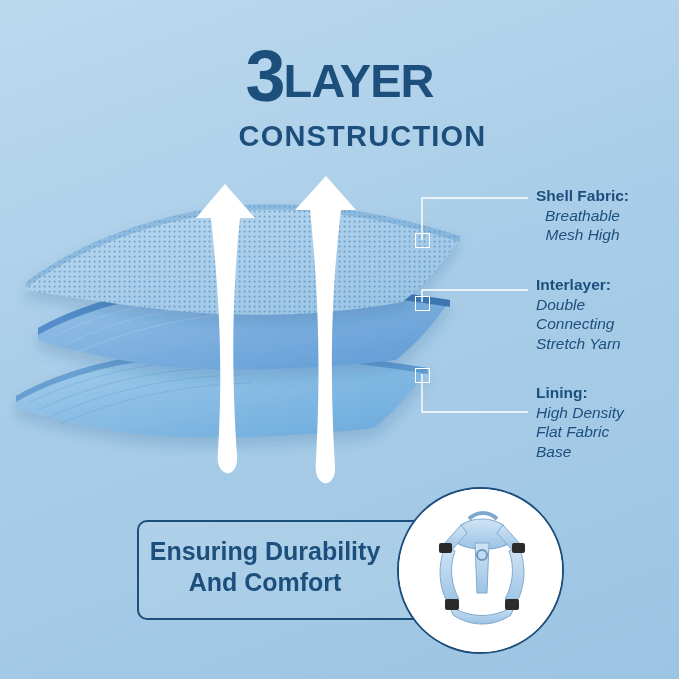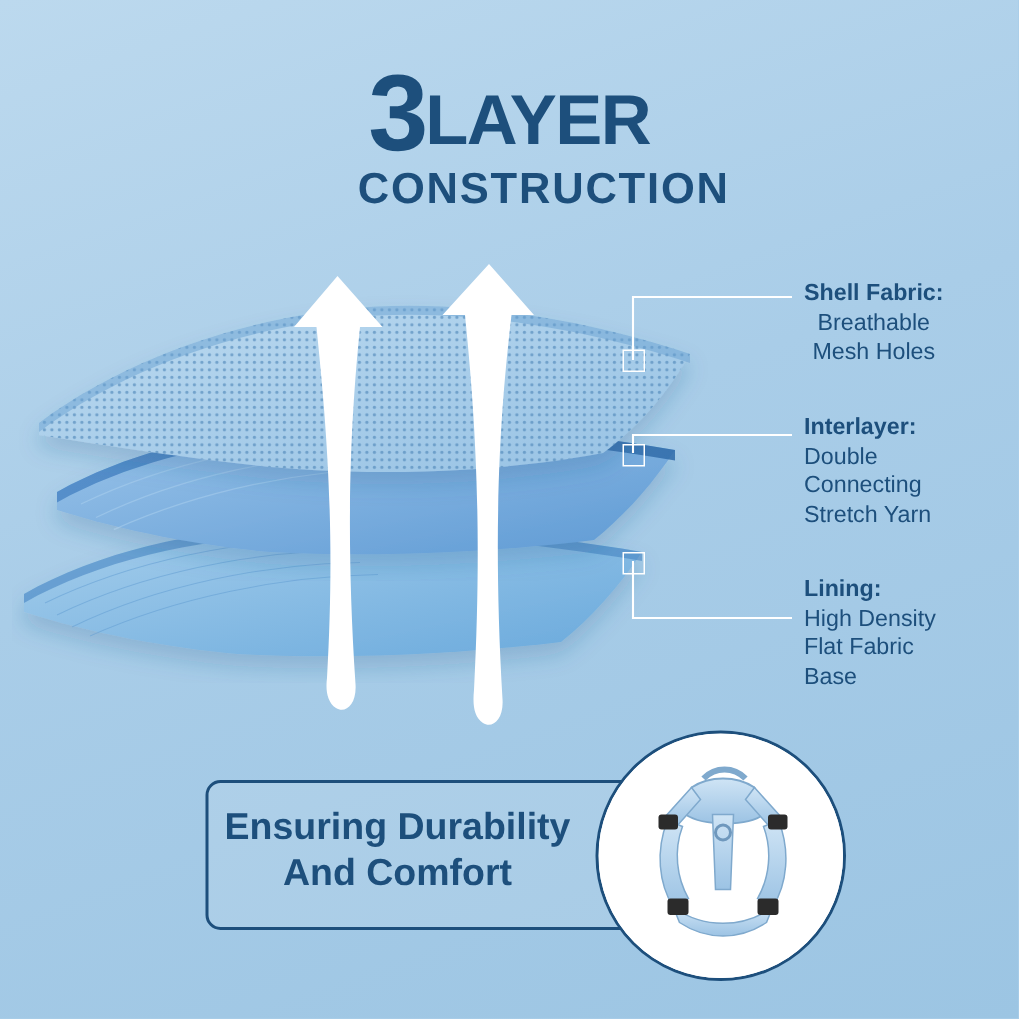--- a/index.html
+++ b/index.html
@@ -48,21 +48,21 @@
     font-size: 47px;
     font-weight: bold;
     letter-spacing: -1px;
     color: #1d4f7c;
   }
   .title-sub {
     font-size: 29px;
     font-weight: bold;
     letter-spacing: 1.2px;
     color: #1d4f7c;
-    margin-top: 2px;
+    margin-top: 12px;
     padding-left: 46px;
   }
 
   
   .layers {
     position: absolute;
     left: 8px;
     top: 160px;
     width: 460px;
     height: 330px;
@@ -77,20 +77,21 @@
     color: #1d4f7c;
     font-size: 15.5px;
     line-height: 1.26;
   }
   .callout .hd {
     font-weight: bold;
     display: block;
   }
   .callout .ln {
     display: block;
+    font-style: italic;
   }
   .callout-1 { left: 536px; top: 186px; text-align: center; }
   .callout-2 { left: 536px; top: 275px; }
   .callout-3 { left: 536px; top: 383px; }
 
   .leader {
     position: absolute;
     pointer-events: none;
   }
   .marker {
@@ -237,21 +238,21 @@
       <path d="M422,374 L422,412 L528,412"></path>
     </g>
   </svg>
   <div class="marker" style="left:415px; top:233px;"></div>
   <div class="marker" style="left:415px; top:296px;"></div>
   <div class="marker" style="left:415px; top:368px;"></div>
 
   <div class="callout callout-1">
     <span class="hd">Shell Fabric:</span>
     <span class="ln">Breathable</span>
-    <span class="ln">Mesh Holes</span>
+    <span class="ln">Mesh High</span>
   </div>
 
   <div class="callout callout-3">
     <span class="hd">Lining:</span>
     <span class="ln">High Density</span>
     <span class="ln">Flat Fabric</span>
     <span class="ln">Base</span>
   </div>
 
   <div class="callout callout-2">

